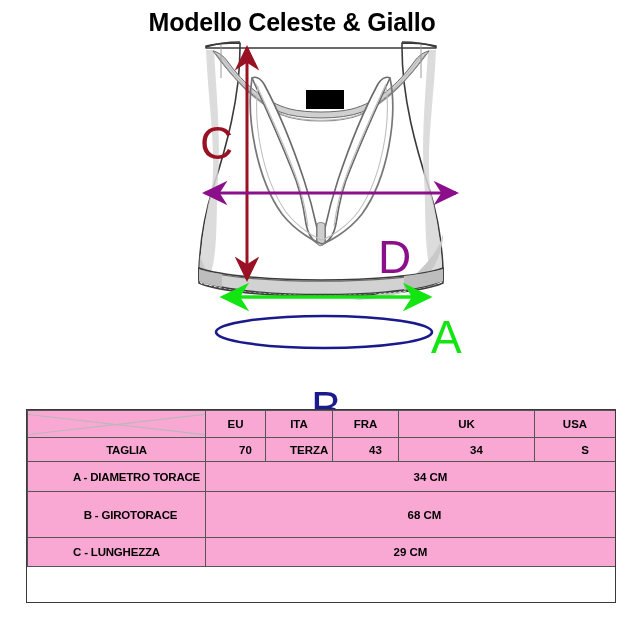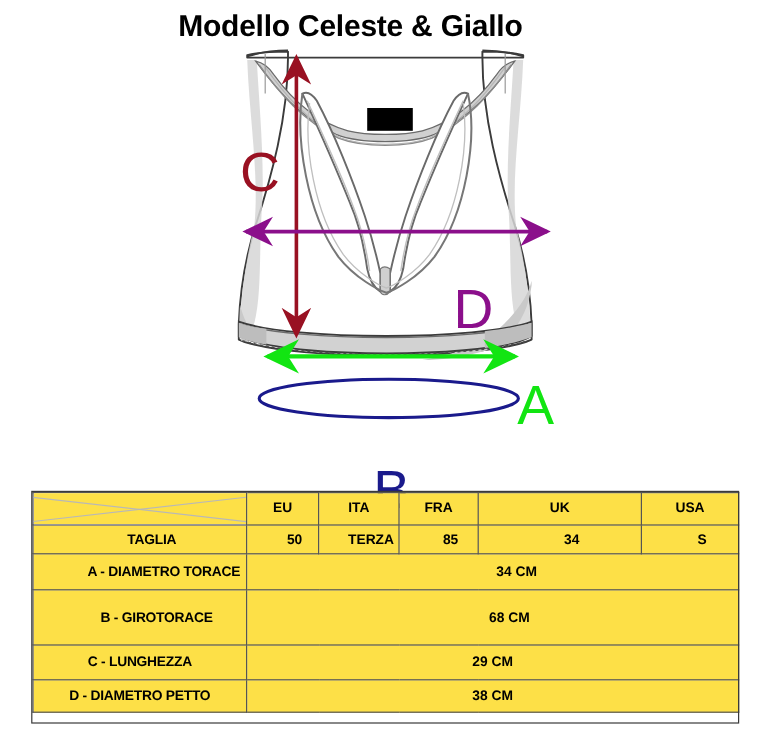--- a/index.html
+++ b/index.html
@@ -88,21 +88,21 @@
     font-family: "Liberation Sans", sans-serif;
     font-size: 11.5px;
     font-weight: bold;
     color: #000000;
   }
   table.size-table td {
     border: 1px solid #555555;
     padding: 0 4px;
     text-align: center;
     vertical-align: middle;
-    background: #fde047;
+    background: #f9a8d4;
   }
   td.rowlabel {
     text-align: left;
     padding-left: 5px;
     letter-spacing: -0.2px;
   }
   td.crossed {
     position: relative;
     padding: 0;
     overflow: hidden;
@@ -289,38 +289,34 @@
           <span class="x2"></span>
         </td>
         <td>EU</td>
         <td>ITA</td>
         <td>FRA</td>
         <td>UK</td>
         <td>USA</td>
       </tr>
       <tr class="taglia">
         <td class="rowlabel">TAGLIA</td>
-        <td>50</td>
+        <td>70</td>
         <td>TERZA</td>
-        <td>85</td>
+        <td>43</td>
         <td>34</td>
         <td>S</td>
       </tr>
       <tr class="m-a">
         <td class="rowlabel">A - DIAMETRO TORACE</td>
         <td colspan="5">34 CM</td>
       </tr>
       <tr class="m-b">
         <td class="rowlabel">B - GIROTORACE</td>
         <td colspan="5">68 CM</td>
       </tr>
       <tr class="m-c">
         <td class="rowlabel">C - LUNGHEZZA</td>
         <td colspan="5">29 CM</td>
-      </tr>
-      <tr class="m-d">
-        <td class="rowlabel">D - DIAMETRO PETTO</td>
-        <td colspan="5">38 CM</td>
       </tr>
     </tbody>
   </table>
 </div>
 <div class="outer-frame"></div>
 
 </body></html>

